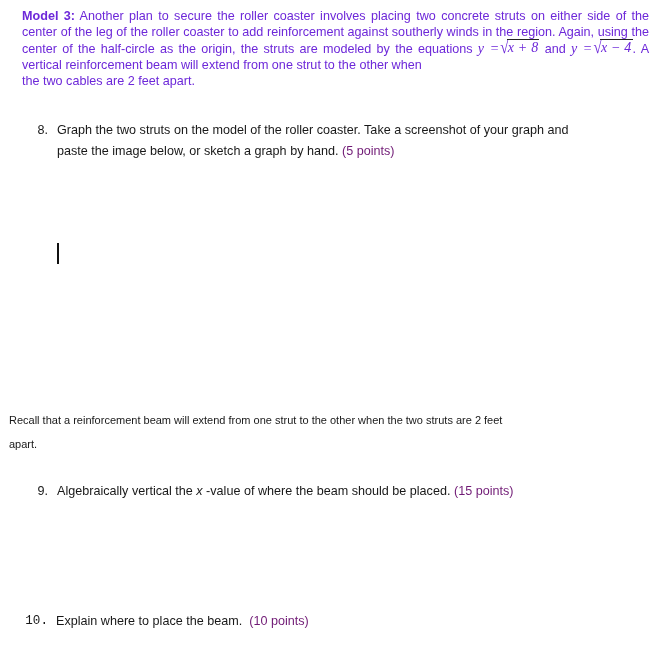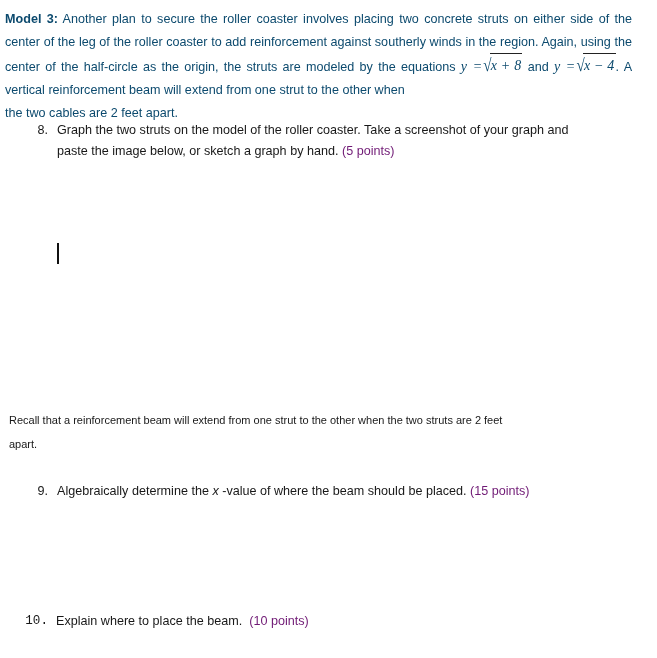--- a/index.html
+++ b/index.html
@@ -20,28 +20,28 @@
     position: absolute;
     left: 0; top: 0;
     width: 657px;
     height: 658px;
     background: #ffffff;
   }
 
   
   .intro {
     position: absolute;
-    left: 5px;
+    left: 22px;
     top: 8px;
     width: 627px;
     font-size: 12.6px;
-    line-height: 23px;
+    line-height: 16px;
     text-align: justify;
     text-justify: inter-word;
-    color: #0c4a6e;
+    color: #6d28d9;
   }
   .intro .lead {
     font-weight: bold;
   }
   .intro .lastline {
     text-align: left;
   }
 
   
   .math {
@@ -181,21 +181,21 @@
   <div class="answer-area"></div>
   <div class="caret"></div>
 
   <div class="recall">
     <span>Recall that a reinforcement beam will extend from one strut to the other when the two struts are 2 feet</span>
     <div class="lastline">apart.</div>
   </div>
 
   <div class="qitem" id="q9">
     <span class="qnum">9.</span>
-    <span class="qtext"><span>Algebraically determine the </span><span class="ital">x</span><span> -value of where the beam should be placed.</span> <span class="points">(15 points)</span></span>
+    <span class="qtext"><span>Algebraically vertical the </span><span class="ital">x</span><span> -value of where the beam should be placed.</span> <span class="points">(15 points)</span></span>
   </div>
 
   <div class="answer-area-2"></div>
 
   <div class="qitem" id="q10">
     <span class="qnum">10.</span>
     <span class="qtext"><span>Explain where to place the beam.</span>&nbsp; <span class="points">(10 points)</span></span>
   </div>
 
 </div>

